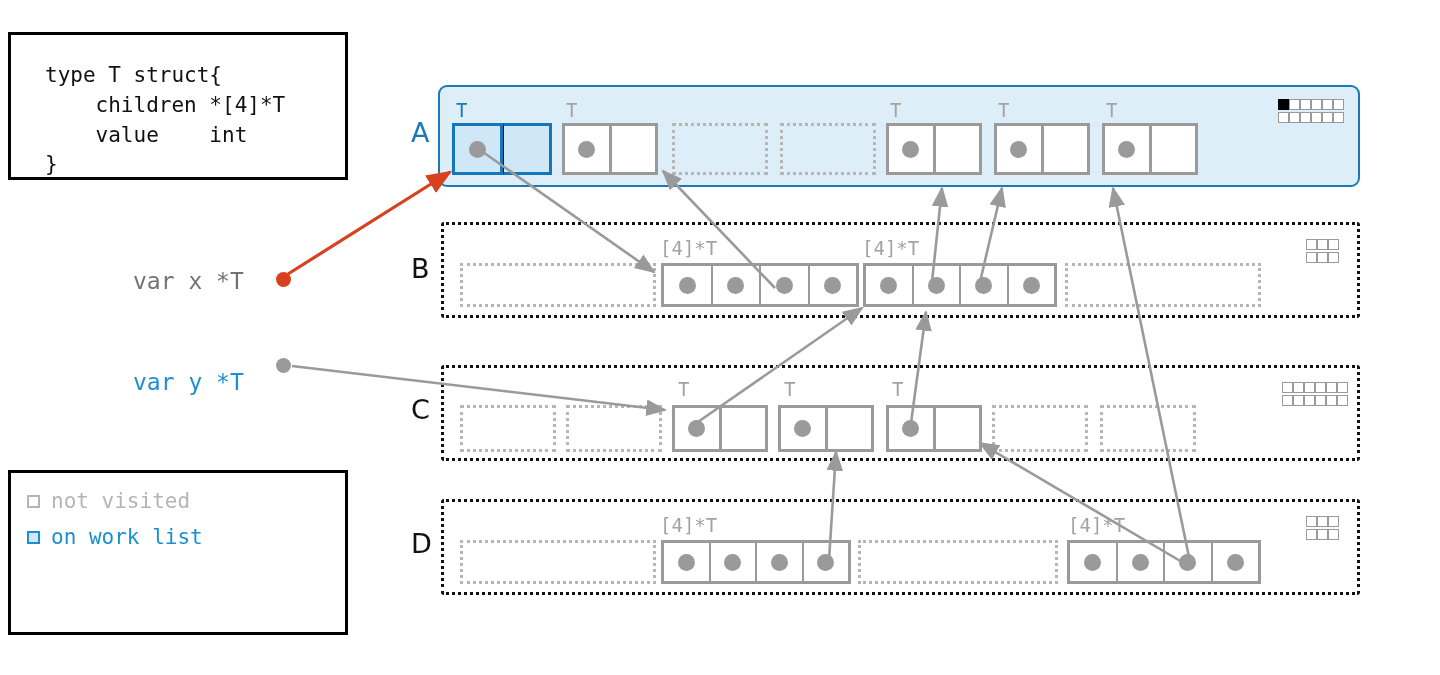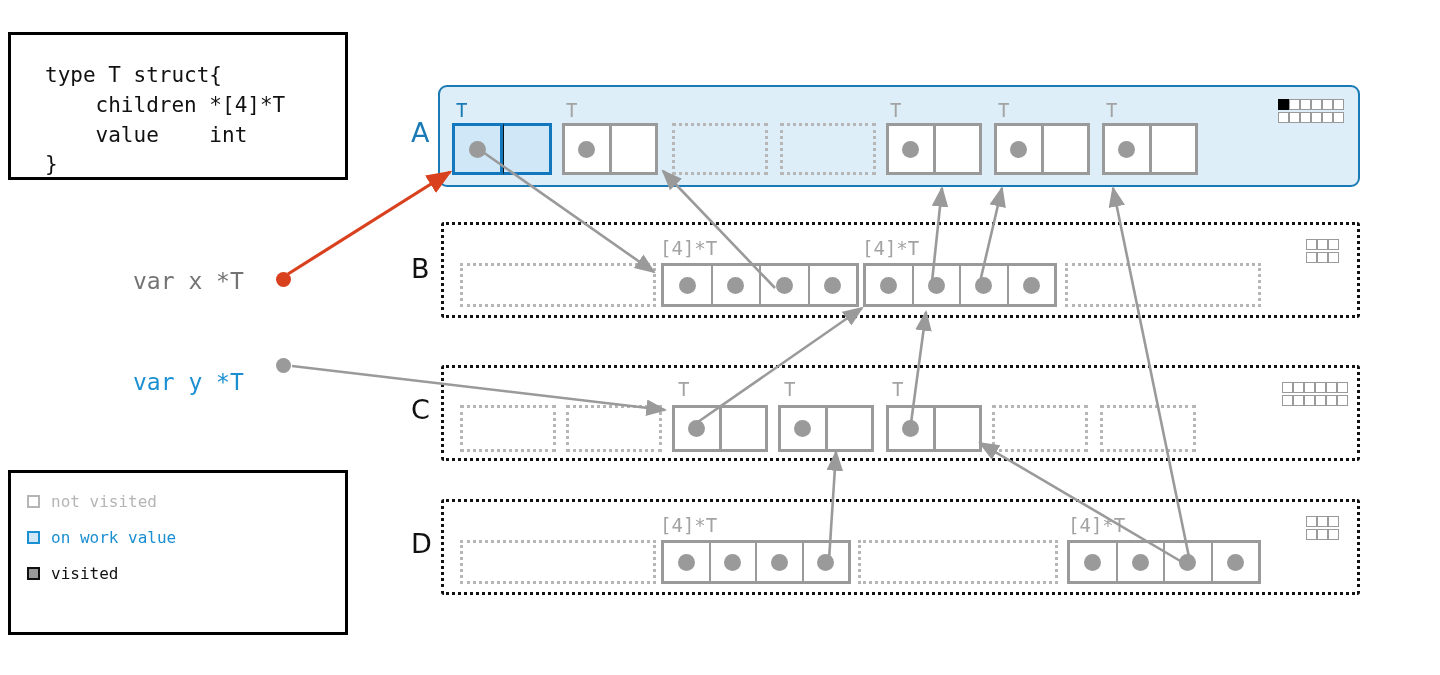--- a/index.html
+++ b/index.html
@@ -26,21 +26,21 @@
     left:8px;top:470px;width:340px;height:165px;
     border:3px solid #000;background:#fff;box-sizing:border-box;
     padding:10px 0 0 16px;
   }
   .legend-row{display:flex;align-items:center;height:36px;}
   .legend-swatch{
     width:13px;height:13px;box-sizing:border-box;
     border:2px solid #aaa;background:#fff;margin-right:11px;flex:none;
   }
   .legend-label{
-    font-size:16px;font-family:"DejaVu Sans Mono","Liberation Mono",monospace;
+    font-size:21px;font-family:"DejaVu Sans Mono","Liberation Mono",monospace;
     letter-spacing:0px;
   }
 
   
   .varlabel{
     font-size:23px;font-family:"DejaVu Sans Mono","Liberation Mono",monospace;
     white-space:nowrap;
   }
   .vardot{width:15px;height:15px;border-radius:50%;}
 
@@ -114,25 +114,21 @@
 }</pre>
 </div>
 
 <div class="abs" id="legend-box">
   <div class="legend-row">
     <span class="legend-swatch" id="sw0" style="border-color: rgb(181, 181, 181); background: rgb(255, 255, 255);"></span>
     <span class="legend-label" id="lb0" style="color: rgb(181, 181, 181);">not visited</span>
   </div>
   <div class="legend-row">
     <span class="legend-swatch" id="sw1" style="border-color: rgb(26, 143, 209); background: rgb(207, 231, 247);"></span>
-    <span class="legend-label" id="lb1" style="color: rgb(26, 143, 209);">on work value</span>
-  </div>
-  <div class="legend-row">
-    <span class="legend-swatch" id="sw3" style="border-color: rgb(17, 17, 17); background: rgb(154, 154, 154);"></span>
-    <span class="legend-label" id="lb3" style="color: rgb(17, 17, 17);">visited</span>
+    <span class="legend-label" id="lb1" style="color: rgb(26, 143, 209);">on work list</span>
   </div>
 </div>
 
 <div class="abs varlabel" id="var-x-label" style="left: 133px; top: 268px; color: #737373;">var x *T</div>
 <div class="abs vardot" id="var-x-dot" style="left: 276px; top: 272px; background: rgb(217, 64, 30);"></div>
 
 <div class="abs varlabel" id="var-y-label" style="left: 133px; top: 353px; color: rgb(26, 143, 209); margin-top: 16px;">var y *T</div>
 <div class="abs vardot" id="var-y-dot" style="left: 276px; top: 358px; background: rgb(154, 154, 154);"></div>
 
 <div class="abs rowletter blue" style="left: 411px; top: 117px; color: rgb(26, 122, 181);">A</div>

